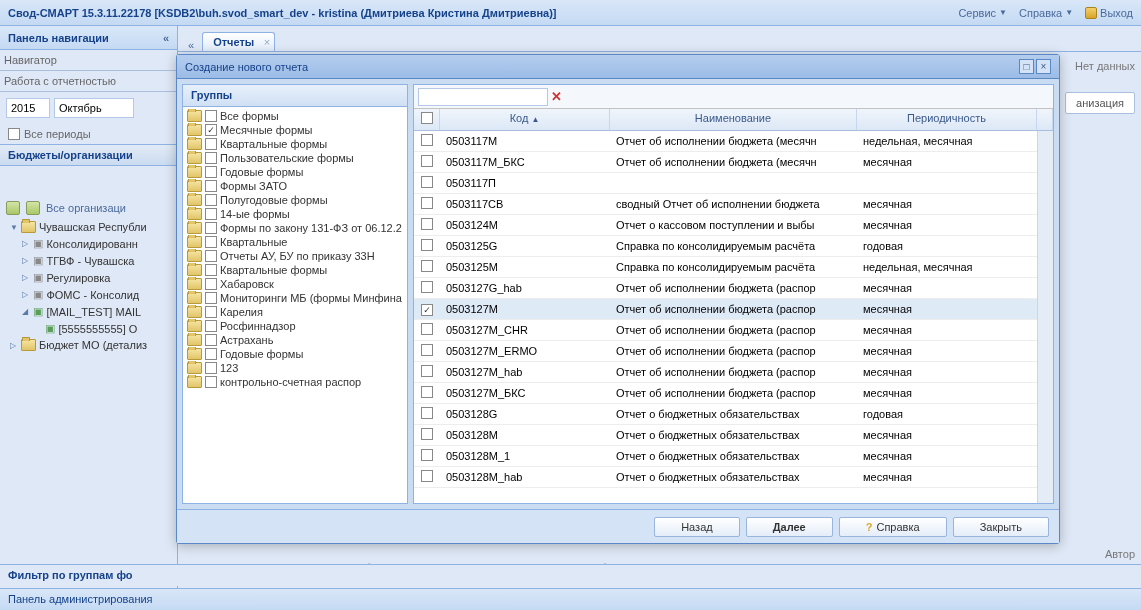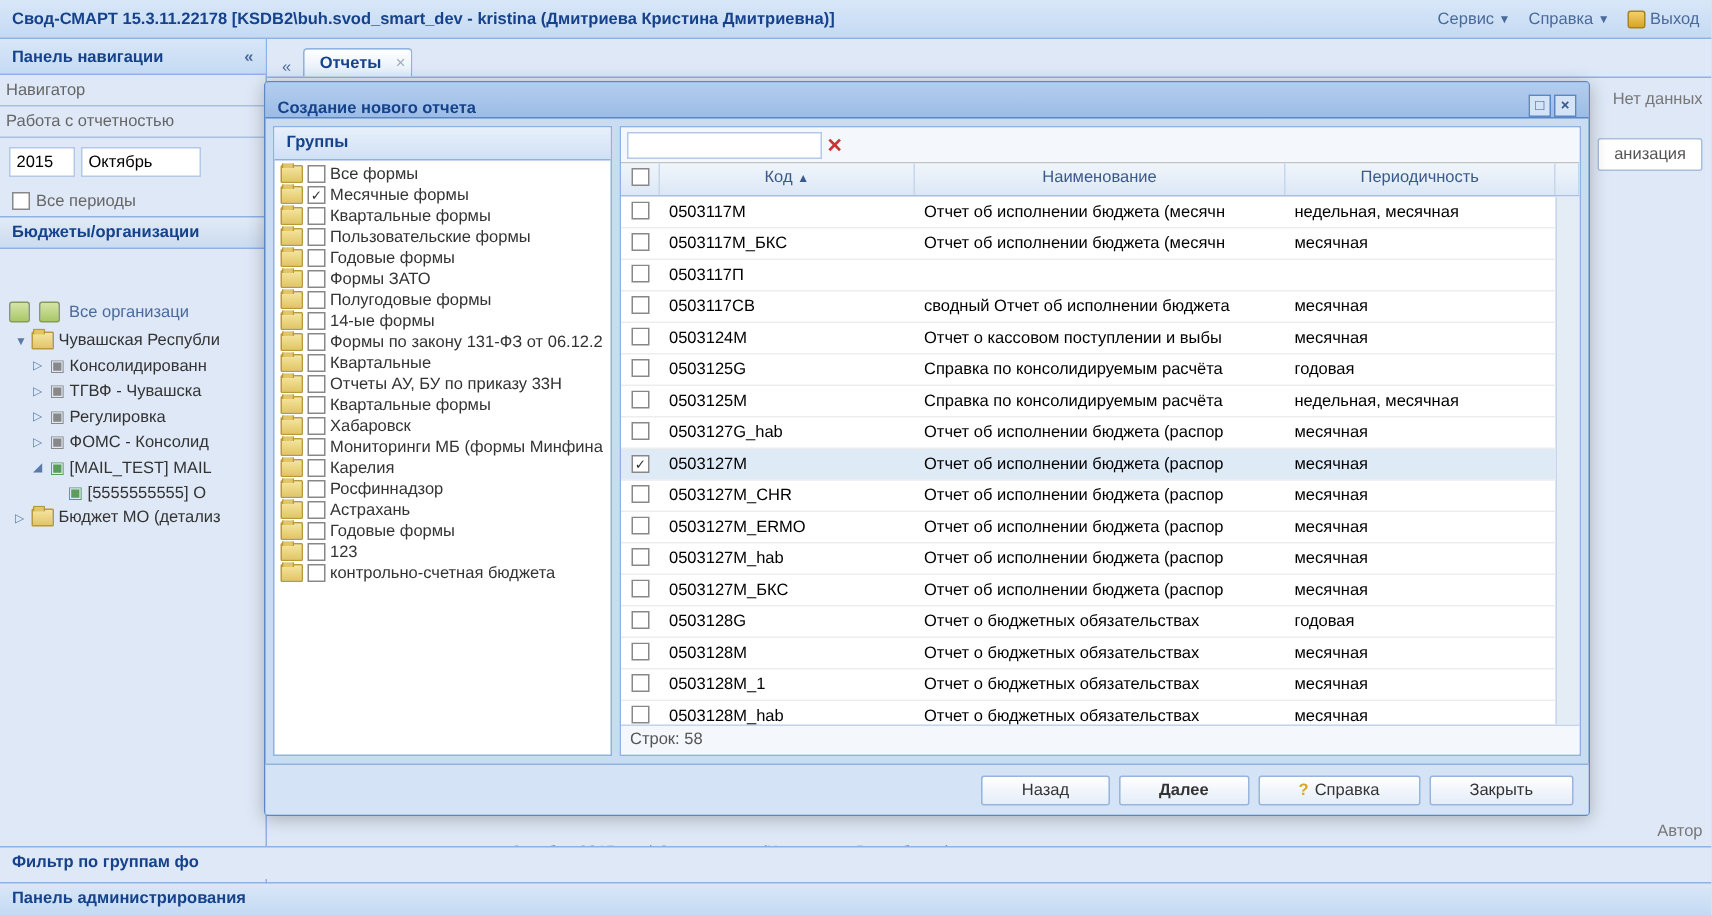--- a/index.html
+++ b/index.html
@@ -29,26 +29,26 @@
 
 .right-panel { flex: 1; display: flex; flex-direction: column; }
 .tab-row { height: 26px; background: #dfe8f6; display: flex; align-items: flex-end; padding: 0 4px; gap: 2px; border-bottom: 1px solid #8db2e3; }
 .tab { background: linear-gradient(to bottom, #fff, #e1ecfa); border: 1px solid #8db2e3; border-bottom: none; border-radius: 3px 3px 0 0; padding: 3px 20px 3px 10px; color: #15428b; font-weight: bold; position: relative; }
 .tab .close { position: absolute; right: 4px; top: 3px; color: #9ab; font-weight: normal; }
 .right-body { flex: 1; background: #dfe8f6; position: relative; }
 .right-side-meta { position: absolute; right: 6px; top: 8px; color: #777; font-size: 11px; }
 .right-side-tab { position: absolute; right: 6px; top: 40px; background: #fff; border: 1px solid #aabfde; padding: 4px 10px; color: #555; border-radius: 2px; }
 .statusbar { position: absolute; left: 340px; bottom: 36px; color: #7a8ba5; }
 .filter-bar { position: absolute; left: 0; bottom: 24px; right: 0; height: 22px; border-top: 1px solid #8db2e3; background: #dfe8f6; color: #15428b; padding: 4px 8px; font-weight: bold; }
-.bottom-bar { position: absolute; left: 0; right: 0; bottom: 0; height: 22px; border-top: 1px solid #8db2e3; background: linear-gradient(to bottom, #d9e7f8, #c4daf3); color: #15428b; font-weight: bold; padding: 4px 8px; }
+.bottom-bar { position: absolute; left: 0; right: 0; bottom: 0; height: 22px; border-top: 1px solid #8db2e3; background: linear-gradient(to bottom, #d9e7f8, #c4daf3); color: #15428b; font-weight: normal; padding: 4px 8px; }
 .author-meta { position: absolute; right: 6px; bottom: 50px; color: #777; }
 
 
 .dialog { position: absolute; left: 176px; top: 54px; width: 884px; height: 490px; background: #c9dcf2; border: 1px solid #5a87c5; box-shadow: 0 2px 12px rgba(0,0,0,0.25); border-radius: 3px; display: flex; flex-direction: column; }
-.dialog-title { height: 24px; background: linear-gradient(to bottom, #b4cdee, #9cbce6); border-bottom: 1px solid #5a87c5; display: flex; align-items: flex-end; padding: 0 8px; color: #15428b; font-weight: bold; }
+.dialog-title { height: 24px; background: linear-gradient(to bottom, #b4cdee, #9cbce6); border-bottom: 1px solid #5a87c5; display: flex; align-items: center; padding: 0 8px; color: #15428b; font-weight: normal; }
 .dialog-title-text { flex: 1; }
 .dialog-title-btns { display: flex; gap: 2px; }
 .dialog-title-btns .wbtn { width: 15px; height: 15px; border: 1px solid #5a87c5; background: #d4e3f6; color: #3a5a8c; font-size: 10px; text-align: center; line-height: 13px; cursor: pointer; }
 
 .dialog-body { flex: 1; display: flex; padding: 5px; gap: 5px; overflow: hidden; }
 .groups-panel { width: 226px; border: 1px solid #8db2e3; background: #fff; display: flex; flex-direction: column; }
 .groups-header { height: 22px; background: linear-gradient(to bottom, #e7f0fb, #d0e0f4); border-bottom: 1px solid #8db2e3; color: #15428b; font-weight: bold; padding: 4px 8px; }
 .groups-body { flex: 1; overflow-y: auto; padding: 2px; }
 .grp-item { display: flex; align-items: center; gap: 3px; padding: 1px 2px; white-space: nowrap; overflow: hidden; color: #333; }
 .fld { display: inline-block; width: 15px; height: 12px; background: linear-gradient(to bottom, #f5e4a0, #e2c568); border: 1px solid #b89a3a; border-radius: 1px; position: relative; }
@@ -292,21 +292,21 @@
             <span>Годовые формы</span>
           </div>
           <div class="grp-item">
             <span class="fld"></span>
             <span class="cbx"></span>
             <span>123</span>
           </div>
           <div class="grp-item">
             <span class="fld"></span>
             <span class="cbx"></span>
-            <span>контрольно-счетная бюджета</span>
+            <span>контрольно-счетная распор</span>
           </div>
         </div>
     </div>
     <div class="data-panel">
       <div class="search-row">
         <input style="">
         <span class="clear-x">✕</span>
       </div>
       <div class="grid-head">
         <div class="hc hc-cb"><span class="cbx"></span></div>
@@ -415,21 +415,20 @@
             </div>
             <div class="grid-row">
               <div class="gc gc-cb"><span class="cbx"></span></div>
               <div class="gc gc-code">0503128M_hab</div>
               <div class="gc gc-name">Отчет о бюджетных обязательствах</div>
               <div class="gc gc-per">месячная</div>
             </div>
           </div>
         <div class="scrollbar"></div>
       </div>
-      <div class="grid-footer">Строк: 58</div>
     </div>
   </div>
   <div class="dialog-buttons">
     <div class="dlg-btn">Назад</div>
     <div class="dlg-btn" style="font-weight:bold;">Далее</div>
     <div class="dlg-btn">
         <span class="help-icon">?</span>
         <span>Справка</span>
       </div>
     <div class="dlg-btn">Закрыть</div>

